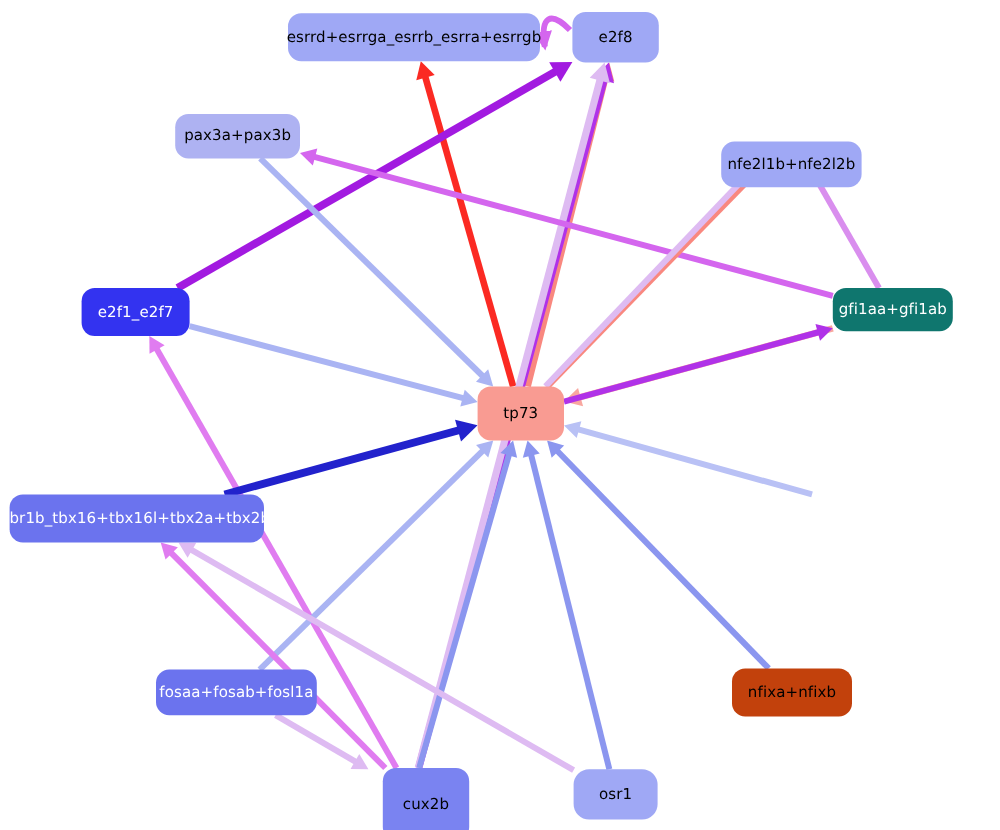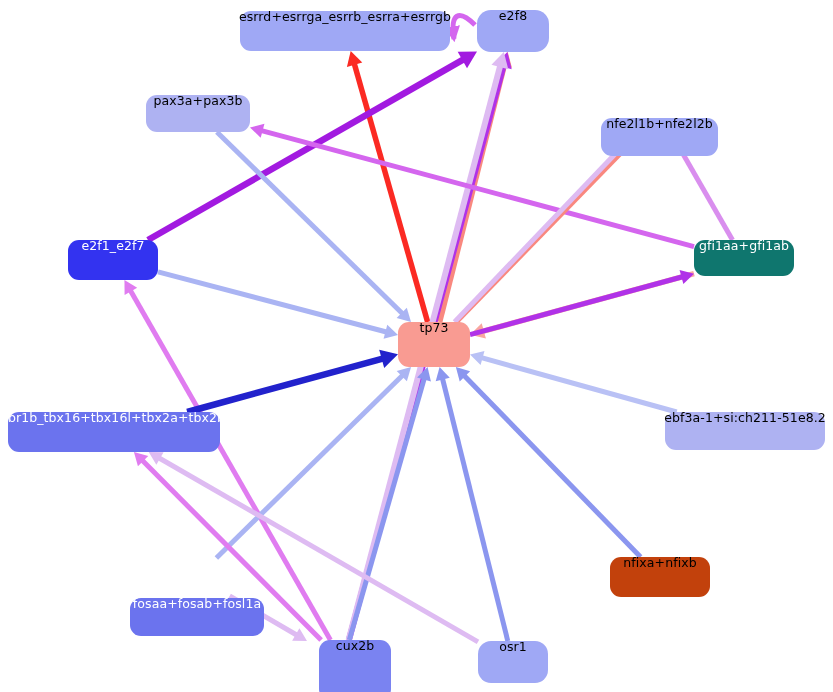--- a/index.html
+++ b/index.html
@@ -28,21 +28,21 @@
     position: absolute;
     left: 0;
     top: 0;
     width: 833px;
     height: 692px;
   }
   .gnode {
     position: absolute;
     box-sizing: border-box;
     display: flex;
-    align-items: flex-start;
+    align-items: center;
     justify-content: center;
     border-radius: 11px;
     font-size: 12.5px;
     line-height: 1;
     letter-spacing: 0.1px;
     white-space: nowrap;
     user-select: none;
   }
   .gnode .nlabel {
     display: block;
@@ -104,45 +104,42 @@
       <polygon points="307,641.0410958904109 292.1175693999198,640.7658515738539 299.4130235968369,628.2348361297373" fill="#debbf2"></polygon>
       <line x1="478" y1="641.8245614035088" x2="157.35931491292757" y2="456.99409130319134" stroke="#debbf2" stroke-width="5" stroke-linecap="butt"></line>
       <polygon points="148.69565217391303,452 163.57912992944563,452.2111632083632 156.33769753981818,464.7734741799342" fill="#debbf2"></polygon>
       <line x1="321.09565217391304" y1="640" x2="140.96868916879455" y2="459.086456370405" stroke="#e07cf0" stroke-width="5" stroke-linecap="butt"></line>
       <polygon points="133.91304347826087,452 148.2230637444983,456.0970501558896 137.947702007411,466.3277364071634" fill="#e07cf0"></polygon>
     </svg>
   <div id="node-layer">
       <div class="gnode" style="left: 240px; top: 11px; width: 210px; height: 40px; background: rgb(159, 168, 245); color: rgb(0, 0, 0);">
         <span class="nlabel">esrrd+esrrga_esrrb_esrra+esrrgb</span>
       </div>
-      <div class="gnode" style="left: 477px; top: 10px; width: 72px; height: 42px; background: rgb(159, 168, 245); color: rgb(0, 0, 0); border-radius: 14px;">
+      <div class="gnode" style="left: 477px; top: 10px; width: 72px; height: 42px; background: rgb(159, 168, 245); color: rgb(0, 0, 0);">
         <span class="nlabel">e2f8</span>
       </div>
       <div class="gnode" style="left: 146px; top: 95px; width: 104px; height: 37px; background: rgb(174, 178, 242); color: rgb(0, 0, 0);">
         <span class="nlabel">pax3a+pax3b</span>
       </div>
       <div class="gnode" style="left: 601px; top: 94px; width: 117px; height: 38px; background: rgb(159, 168, 245); color: rgb(0, 0, 0); margin-top: 24px;">
         <span class="nlabel">nfe2l1b+nfe2l2b</span>
       </div>
       <div class="gnode" style="left: 68px; top: 240px; width: 90px; height: 40px; background: rgb(51, 51, 240); color: rgb(255, 255, 255);">
         <span class="nlabel">e2f1_e2f7</span>
       </div>
       <div class="gnode" style="left: 694px; top: 240px; width: 100px; height: 36px; background: #0f766e; color: rgb(255, 255, 255);">
         <span class="nlabel">gfi1aa+gfi1ab</span>
       </div>
       <div class="gnode" style="left: 398px; top: 322px; width: 72px; height: 45px; background: rgb(249, 155, 146); color: rgb(0, 0, 0);">
         <span class="nlabel">tp73</span>
       </div>
       <div class="gnode" style="left: 8px; top: 412px; width: 212px; height: 40px; background: rgb(107, 115, 238); color: rgb(255, 255, 255);">
         <span class="nlabel">tbr1b_tbx16+tbx16l+tbx2a+tbx2b</span>
       </div>
-      <div class="gnode" style="left: 665px; top: 412px; width: 160px; height: 38px; background: rgb(174, 178, 242); color: rgb(0, 0, 0);">
-        <span class="nlabel">ebf3a-1+si:ch211-51e8.2</span>
-      </div>
-      <div class="gnode" style="left: 130px; top: 558px; width: 134px; height: 38px; background: rgb(107, 115, 238); color: rgb(255, 255, 255); margin-top: 40px;">
+      <div class="gnode" style="left: 130px; top: 558px; width: 134px; height: 38px; background: rgb(107, 115, 238); color: rgb(255, 255, 255);">
         <span class="nlabel">fosaa+fosab+fosl1a</span>
       </div>
       <div class="gnode" style="left: 610px; top: 557px; width: 100px; height: 40px; background: #c2410c; color: rgb(0, 0, 0);">
         <span class="nlabel">nfixa+nfixb</span>
       </div>
       <div class="gnode" style="left: 307px; top: 640px; width: 72px; height: 60px; background: rgb(122, 131, 241); color: rgb(0, 0, 0); margin-left: 12px;">
         <span class="nlabel">cux2b</span>
       </div>
       <div class="gnode" style="left: 478px; top: 641px; width: 70px; height: 42px; background: rgb(159, 168, 245); color: rgb(0, 0, 0); border-radius: 13px;">
         <span class="nlabel">osr1</span>

